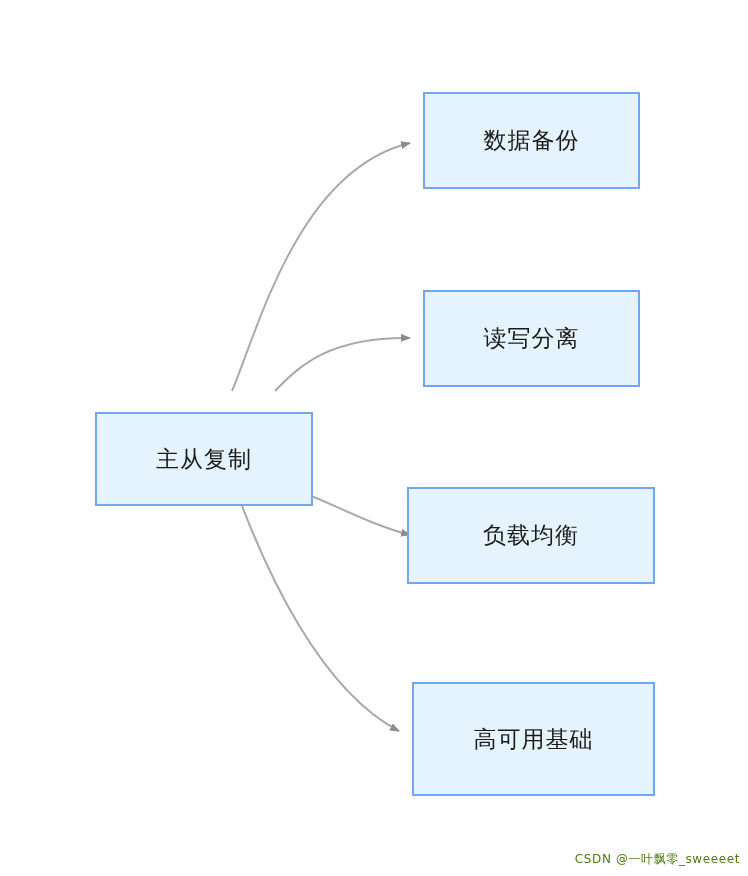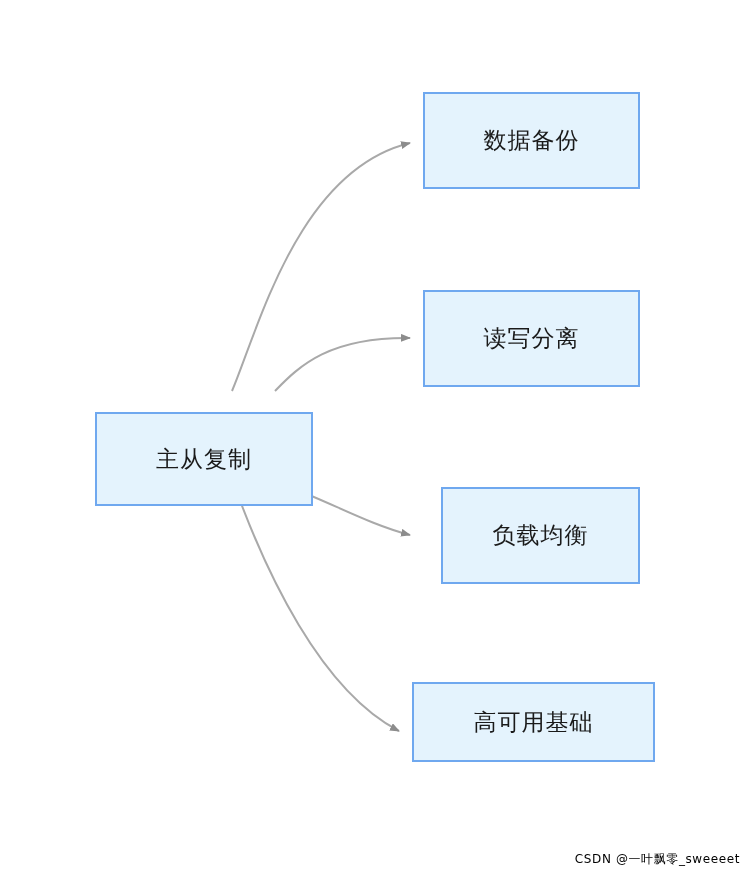--- a/index.html
+++ b/index.html
@@ -57,36 +57,36 @@
     width: 217px;
     height: 97px;
   }
   #node-rw {
     left: 423px;
     top: 290px;
     width: 217px;
     height: 97px;
   }
   #node-lb {
-    left: 441px;
+    left: 407px;
     top: 487px;
-    width: 199px;
+    width: 248px;
     height: 97px;
   }
   #node-ha {
     left: 412px;
     top: 682px;
     width: 243px;
-    height: 80px;
+    height: 114px;
   }
   #watermark {
     position: absolute;
     right: 8px;
     bottom: 8px;
-    color: #000000;
+    color: #4d7c0f;
     font-size: 12px;
     letter-spacing: 0.6px;
     font-family: "DejaVu Sans", "Liberation Sans", sans-serif;
     white-space: nowrap;
   }
 </style>
 </head>
 <body>
 
 <div id="canvas">

